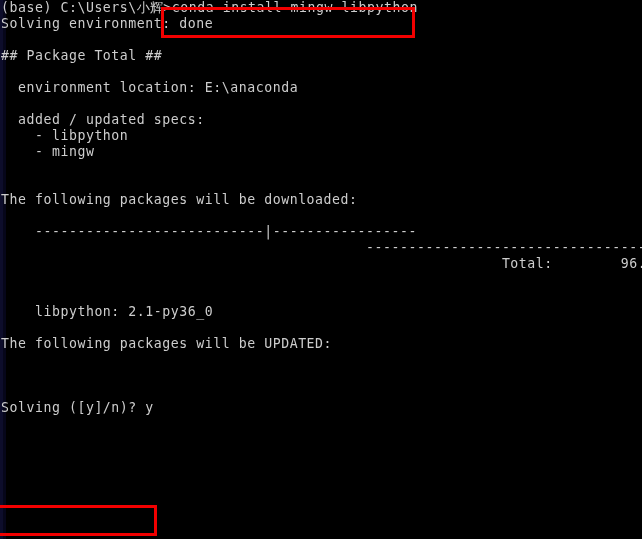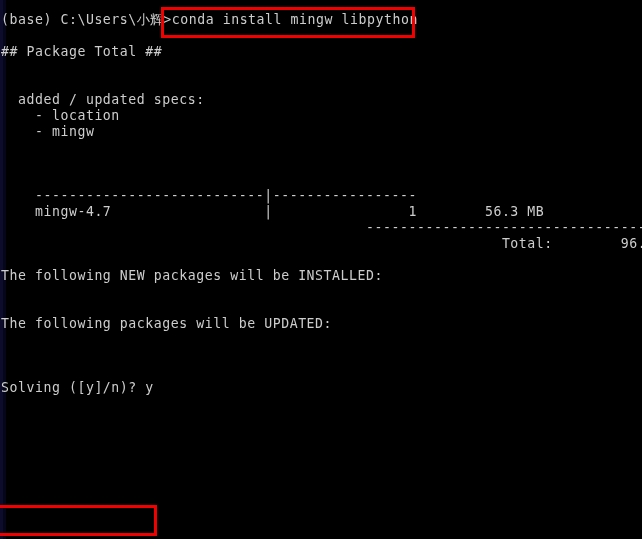--- a/index.html
+++ b/index.html
@@ -28,21 +28,21 @@
     position: absolute;
     left: 3px;
     top: 0;
     width: 3px;
     height: 539px;
     background: #06061a;
   }
   #console-text {
     position: absolute;
     left: 0;
-    top: 12px;
+    top: 0;
     width: 642px;
     padding: 0;
     margin: 0;
   }
   .line {
     height: 16px;
     line-height: 16px;
     font-size: 13.2px;
     letter-spacing: 0.55px;
     color: #cdcdcd;
@@ -83,51 +83,53 @@
 
 <div id="terminal">
 
   <div id="left-edge-strip"></div>
   <div id="left-edge-strip2"></div>
 
   <div id="console-text">
 
     <div class="line"><span>(base) C:\Users\</span><span class="cjk">小辉</span><span>&gt;</span><span>conda install mingw libpython</span></div>
 
+    <div class="line">Solving environment: done</div>
 
     <div class="line blank">&nbsp;</div>
 
     <div class="line">## Package Total ##</div>
 
     <div class="line blank">&nbsp;</div>
 
+    <div class="line">  environment location: E:\anaconda</div>
 
     <div class="line blank">&nbsp;</div>
 
     <div class="line">  added / updated specs:</div>
-    <div class="line">    - location</div>
+    <div class="line">    - libpython</div>
     <div class="line">    - mingw</div>
 
     <div class="line blank">&nbsp;</div>
     <div class="line blank">&nbsp;</div>
 
+    <div class="line">The following packages will be downloaded:</div>
 
     <div class="line blank">&nbsp;</div>
 
     <div class="line">    ---------------------------|-----------------</div>
-    <div class="line">    mingw-4.7                  |                1        56.3 MB</div>
     <div class="line">                                           ------------------------------------------</div>
     <div class="line">                                                           Total:        96.6 MB</div>
 
     <div class="line blank">&nbsp;</div>
 
-    <div class="line">The following NEW packages will be INSTALLED:</div>
 
     <div class="line blank">&nbsp;</div>
 
+    <div class="line">    libpython: 2.1-py36_0</div>
 
     <div class="line blank">&nbsp;</div>
 
     <div class="line">The following packages will be UPDATED:</div>
 
     <div class="line blank">&nbsp;</div>
 
 
     <div class="line blank">&nbsp;</div>
     <div class="line blank">&nbsp;</div>

